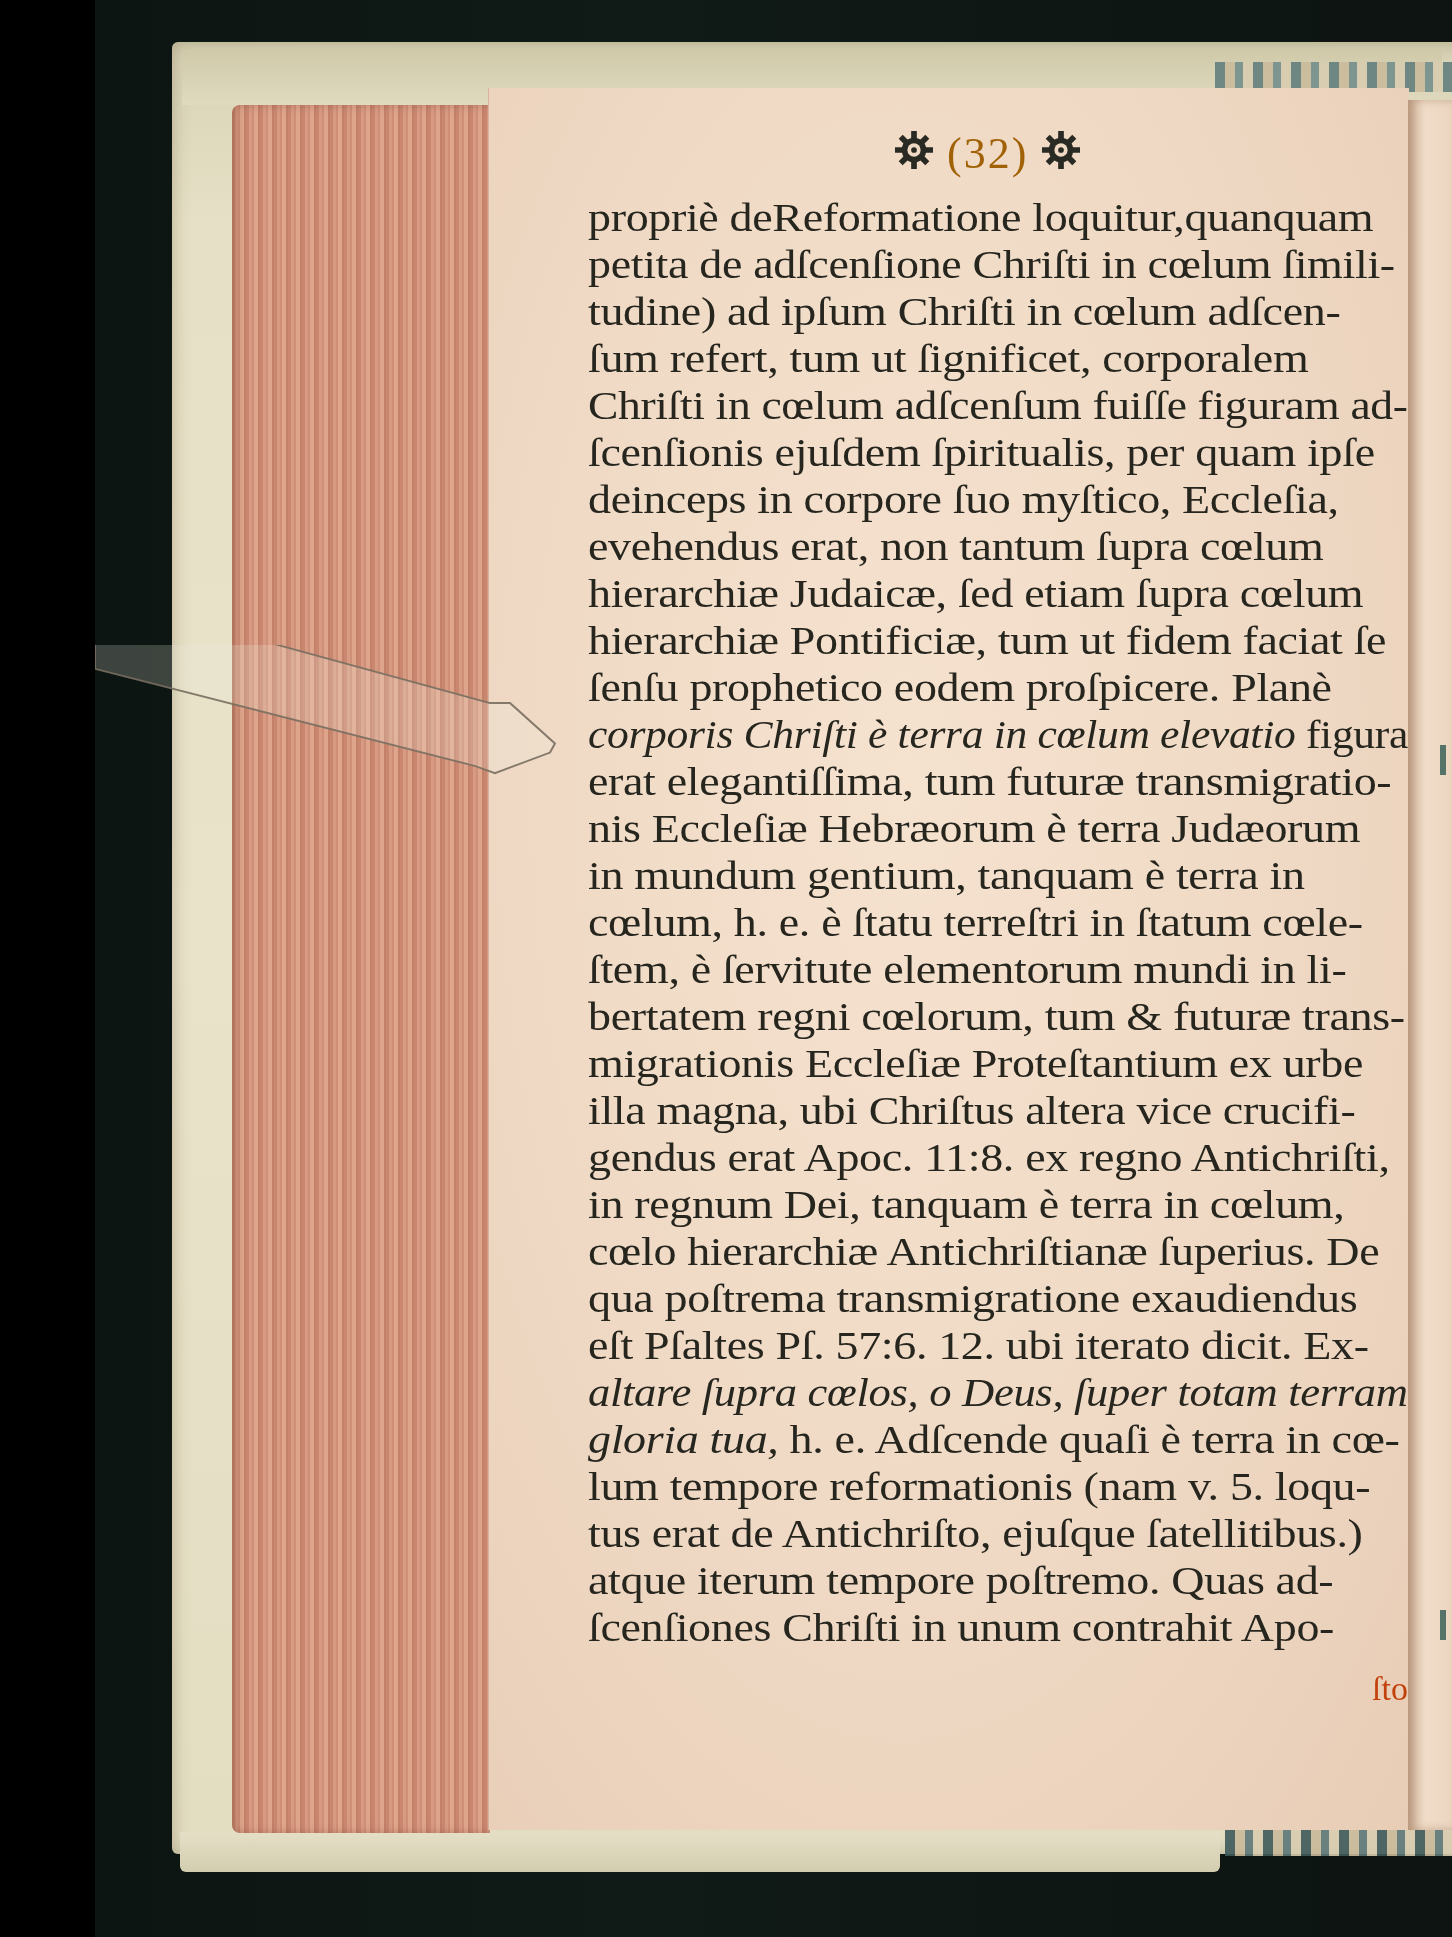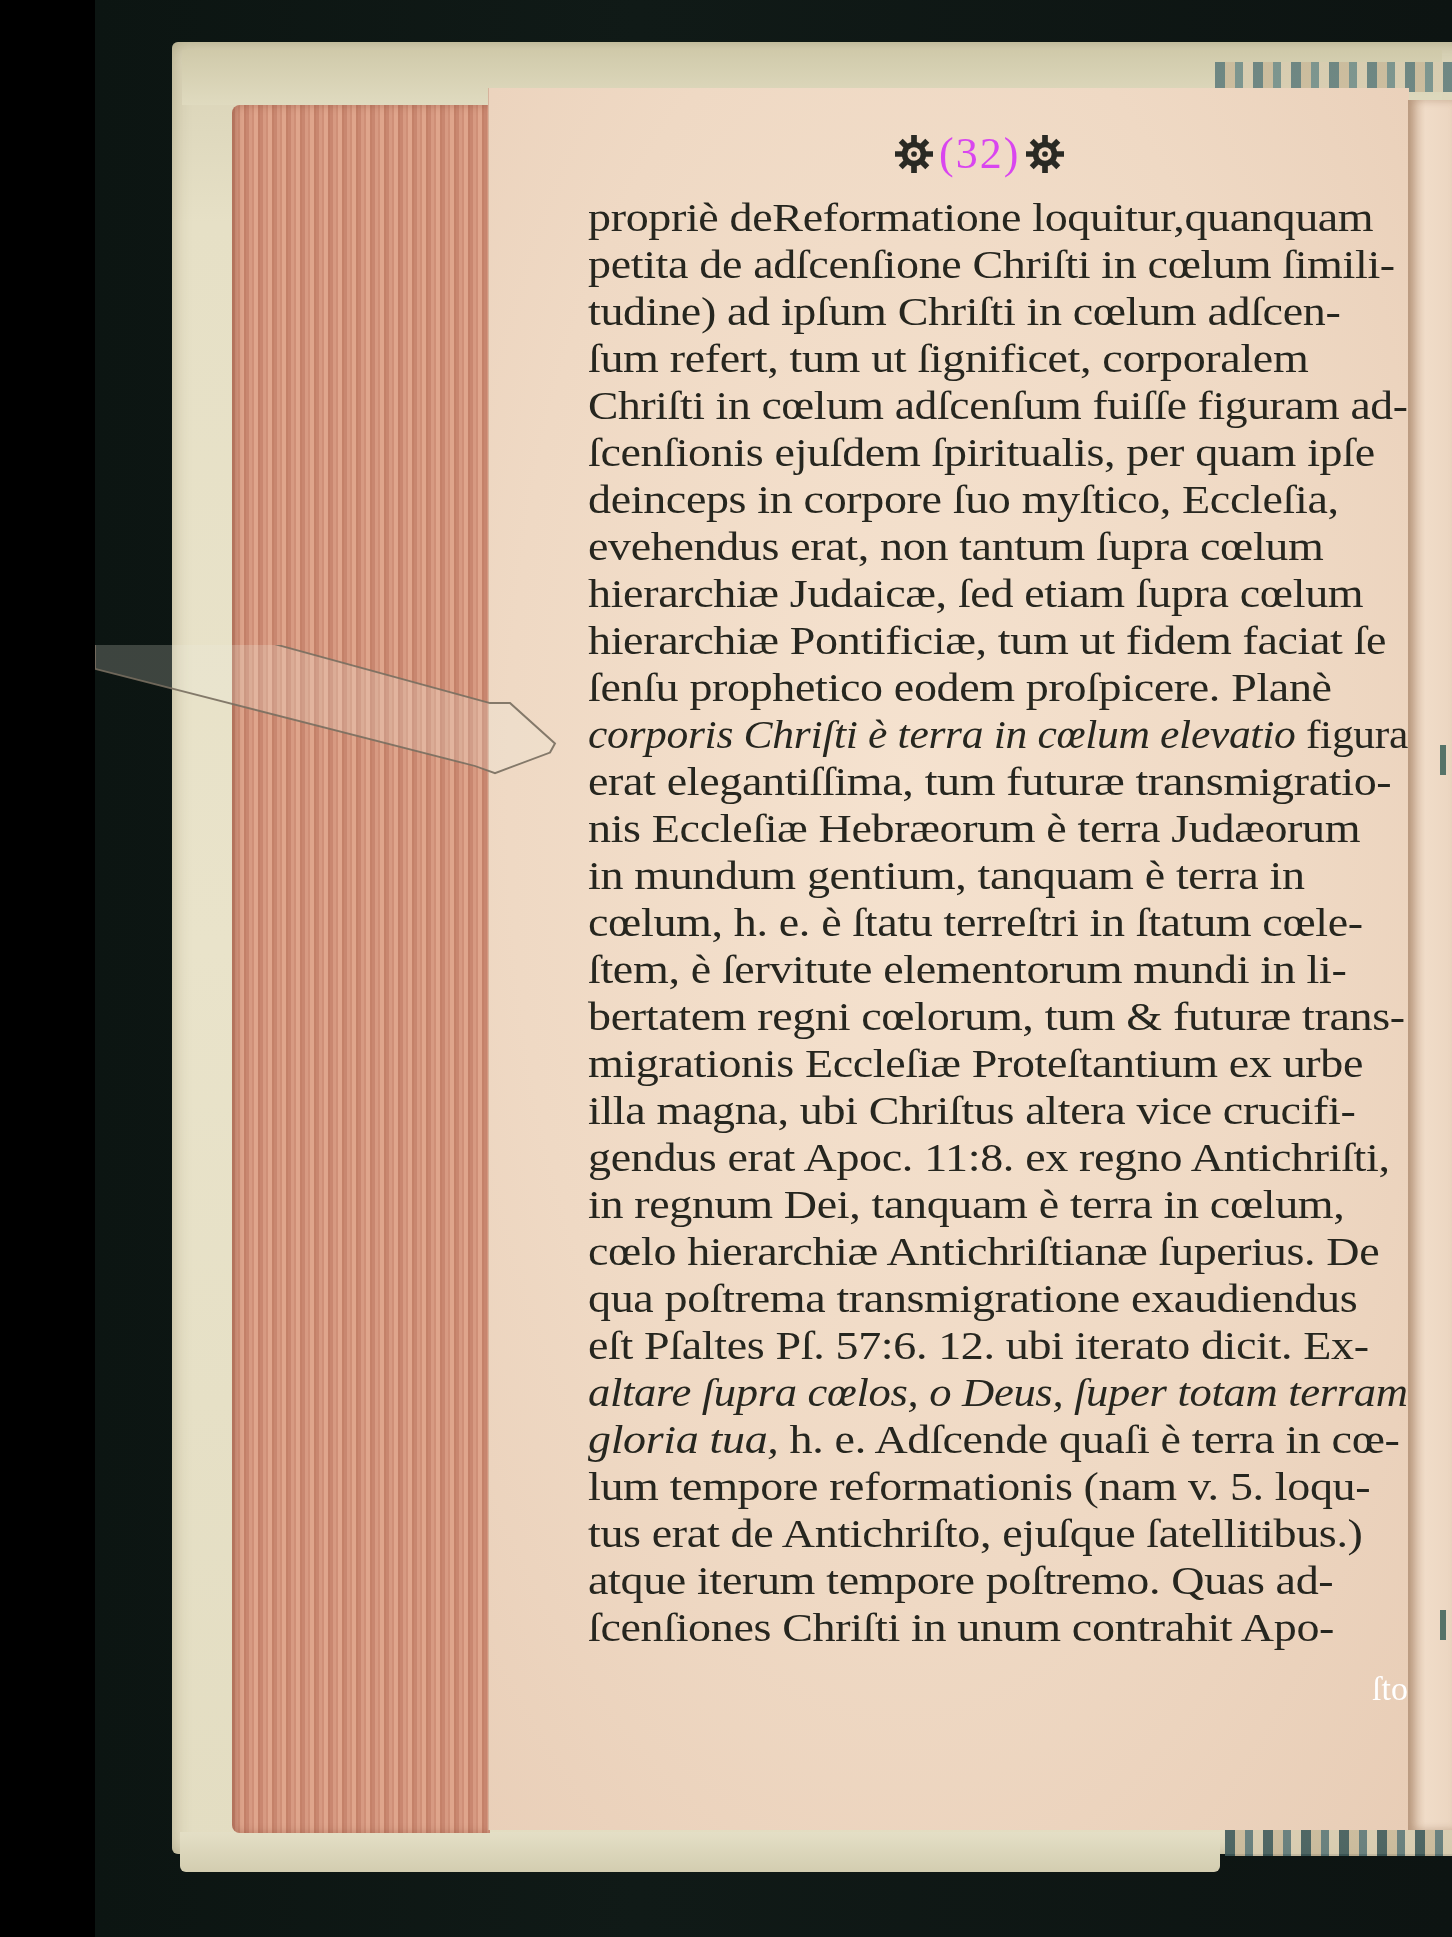--- a/index.html
+++ b/index.html
@@ -20,28 +20,28 @@
     border-radius:8px 0 0 8px;box-shadow:inset 4px 0 8px rgba(120,60,40,.35);}
   .page{position:absolute;left:488px;top:88px;width:920px;height:1742px;
     background:radial-gradient(ellipse at 45% 40%,#f5e2cf 0%,#efd9c4 55%,#e8cdb6 100%);
     border-left:1px solid #d6b39c;}
   .facing-page{position:absolute;left:1408px;top:100px;width:44px;height:1730px;
     background:linear-gradient(90deg,#d9bda5 0%,#f0dcc8 40%,#ecd6c1 100%);
     box-shadow:inset 6px 0 8px rgba(120,80,50,.35);}
   .facing-mark{position:absolute;left:1440px;width:6px;height:30px;background:#2f5a52;opacity:.8;}
   .bookmark-edge{position:absolute;left:95px;top:645px;width:470px;height:150px;pointer-events:none;}
   .headline{position:absolute;top:128px;left:0;width:1452px;text-align:center;}
-  .headline-inner{position:absolute;left:895px;top:0;display:flex;align-items:center;gap:6px;color:#d946ef;}
+  .headline-inner{position:absolute;left:895px;top:0;display:flex;gap:14px;color:#a16207;}
   .ornament{display:inline-block;width:38px;height:44px;position:relative;}
   .ornament svg{width:38px;height:44px;}
   .folio{font-size:44px;letter-spacing:2px;}
   .text-block{position:absolute;left:588px;top:198px;width:830px;}
   .line{position:absolute;left:0;white-space:nowrap;font-size:40px;color:#26261f;line-height:1;letter-spacing:-0.3px;}
   .line .it{font-style:italic;}
-  .catchword{position:absolute;white-space:nowrap;font-size:34px;color:#ffffff;}
+  .catchword{position:absolute;white-space:nowrap;font-size:34px;color:#c2410c;}
 </style>
 </head>
 <body>
 
 <div class="backdrop-dark"></div>
 <div class="cover"></div>
 <div class="cover-turnin"></div>
 <div class="headband"></div>
 <div class="cover-bottom"></div>
 <div class="headband-bottom"></div>

